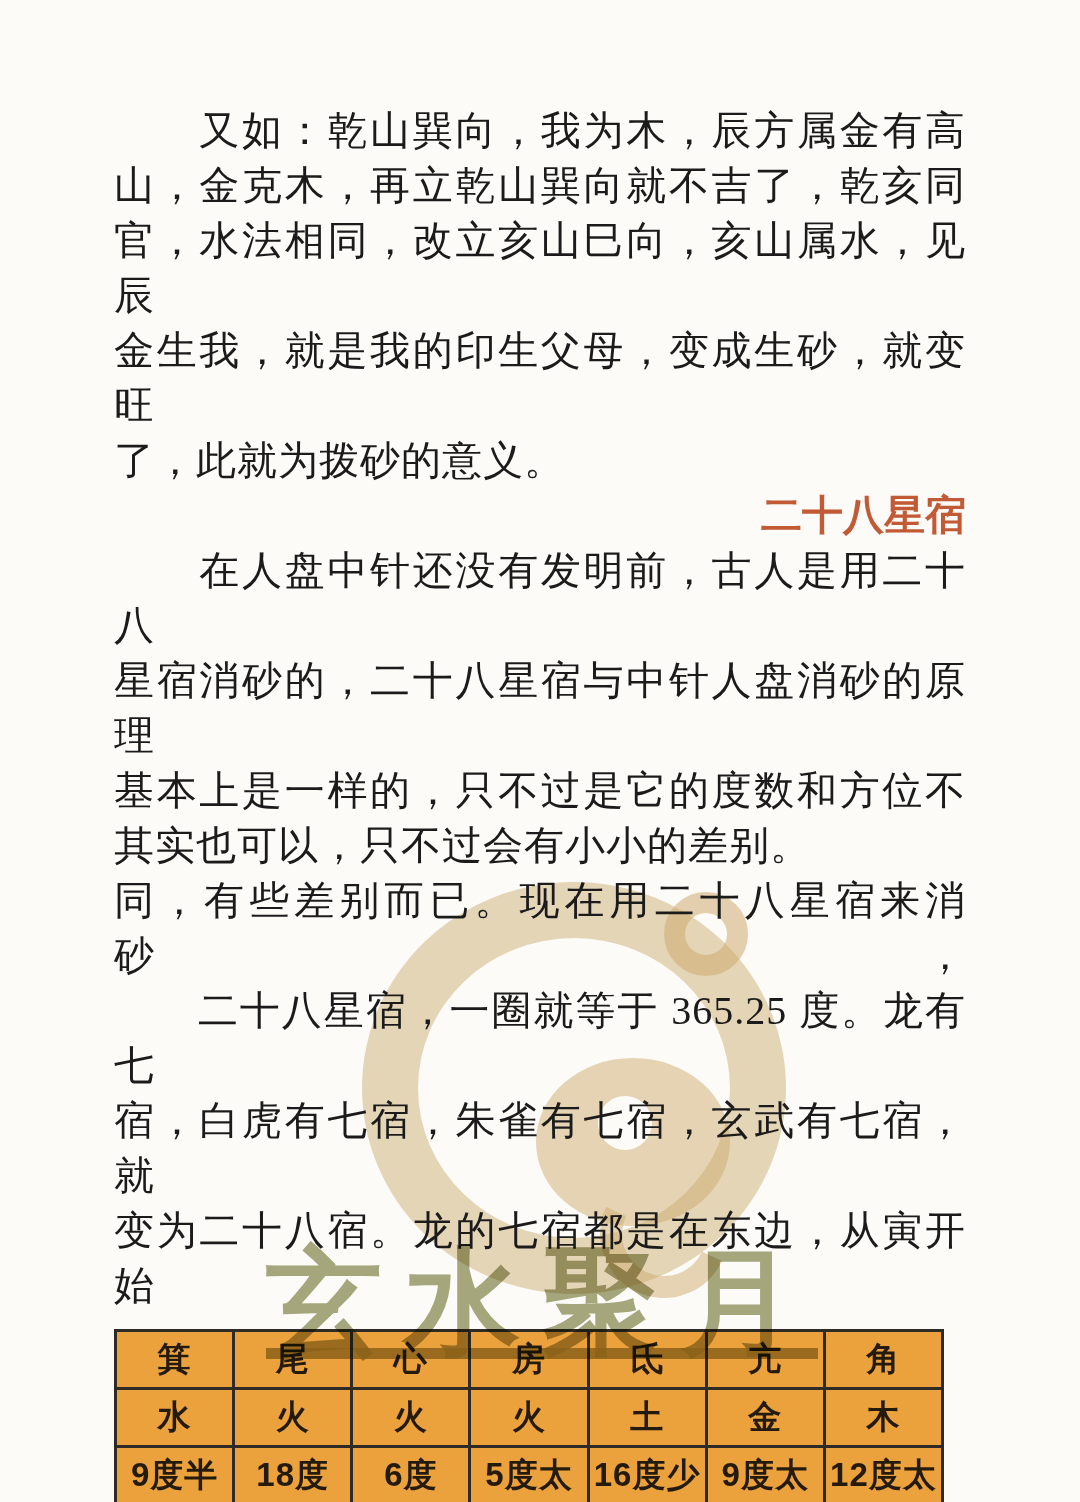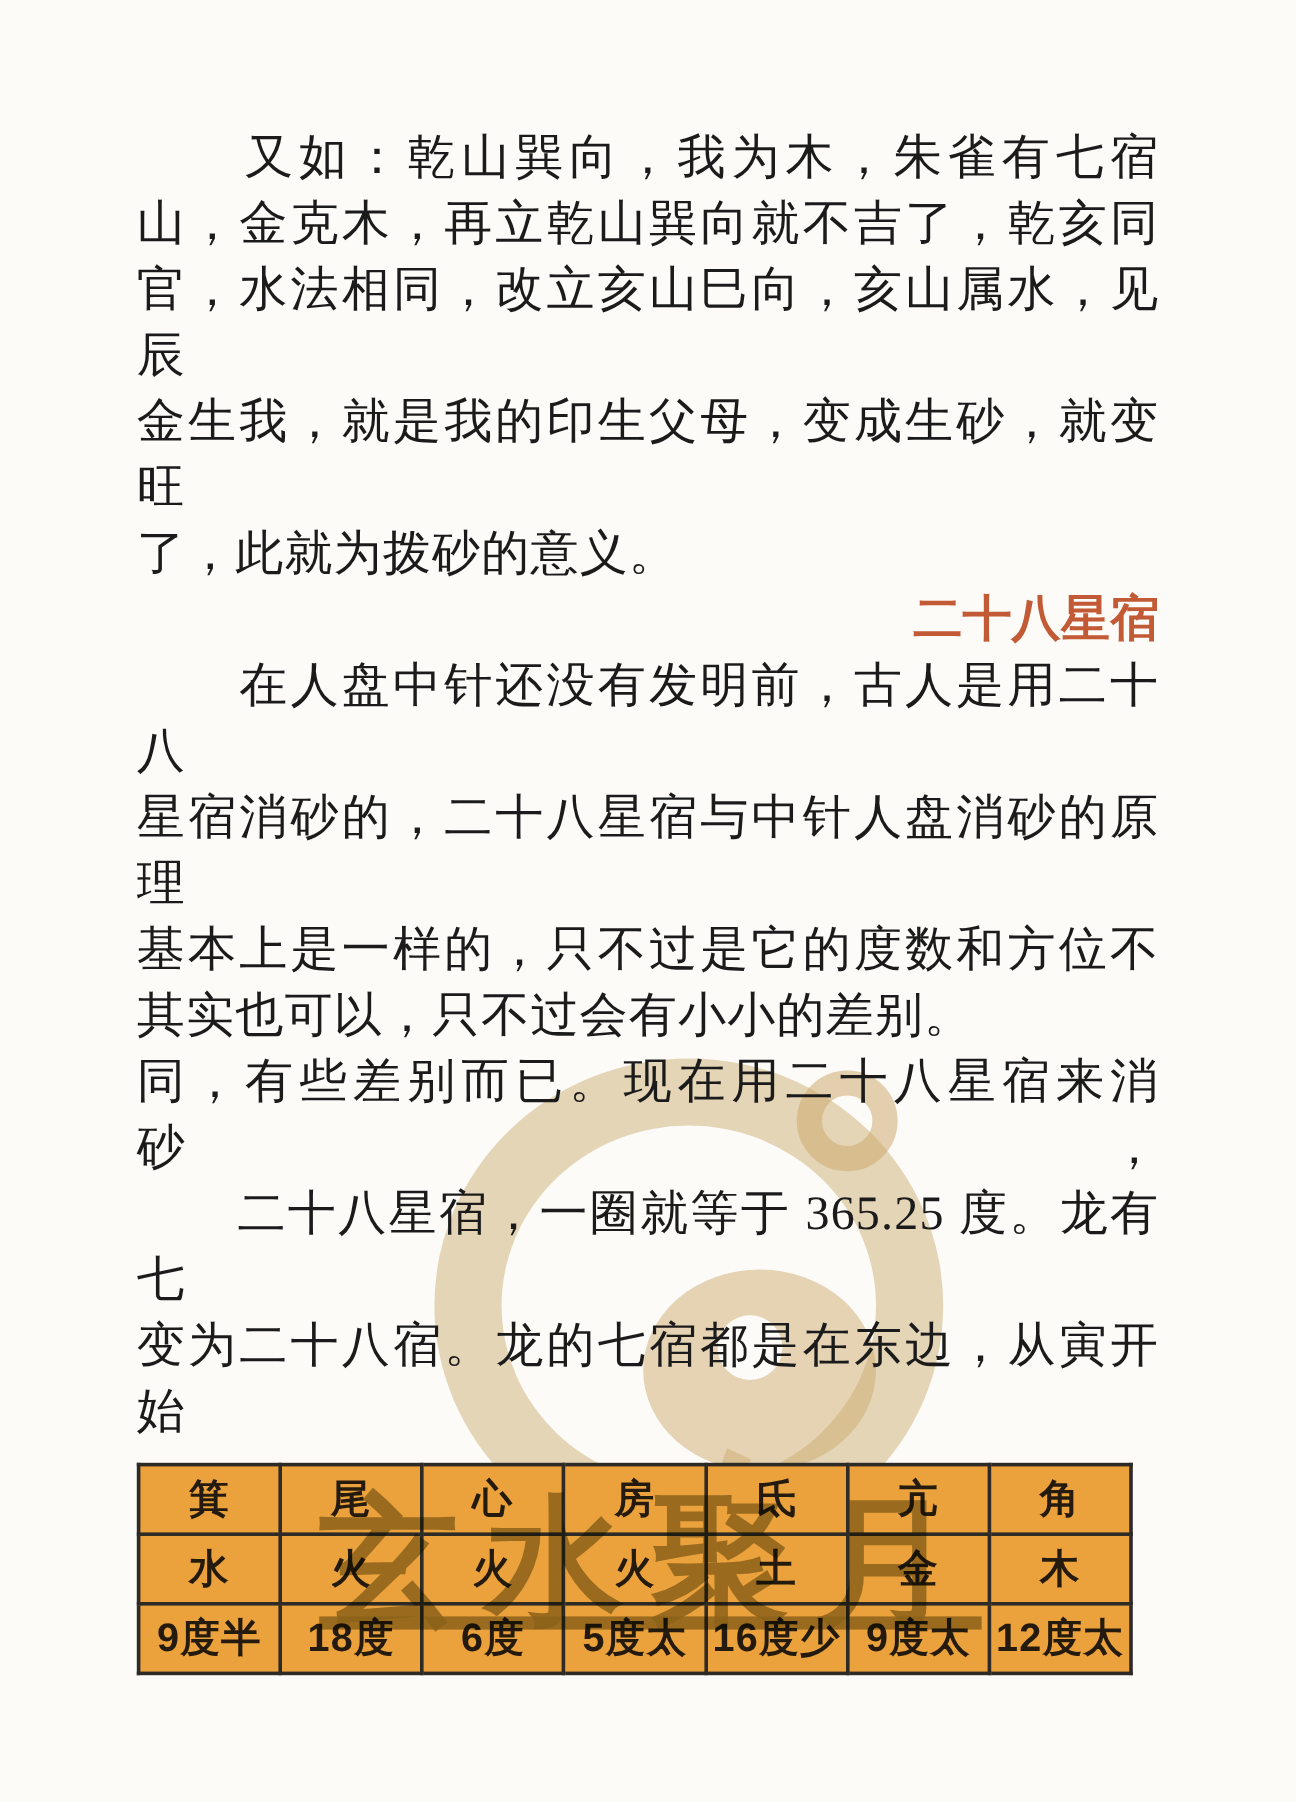--- a/index.html
+++ b/index.html
@@ -97,39 +97,40 @@
     <div class="ring"></div>
     <div class="curl"></div>
     <div class="blob"></div>
     <div class="hole"></div>
     <div class="tail"></div>
   </div>
 
   <div class="content">
 
     <div>
-      <div class="line">　　又如：乾山巽向，我为木，朱雀有七宿</div>
+      <div class="line">　　又如：乾山巽向，我为木，辰方属金有高</div>
       <div class="line">山，金克木，再立乾山巽向就不吉了，乾亥同</div>
       <div class="line">官，水法相同，改立亥山巳向，亥山属水，见辰</div>
       <div class="line">金生我，就是我的印生父母，变成生砂，就变旺</div>
       <div class="line partial">了，此就为拨砂的意义。</div>
     </div>
 
     <div class="section-title">二十八星宿</div>
 
     <div>
       <div class="line">　　在人盘中针还没有发明前，古人是用二十八</div>
       <div class="line">星宿消砂的，二十八星宿与中针人盘消砂的原理</div>
       <div class="line">基本上是一样的，只不过是它的度数和方位不</div>
       <div class="line partial">其实也可以，只不过会有小小的差别。</div>
       <div class="line">同，有些差别而已。现在用二十八星宿来消砂，</div>
     </div>
 
     <div>
       <div class="line">　　二十八星宿，一圈就等于 365.25 度。龙有七</div>
+      <div class="line">宿，白虎有七宿，朱雀有七宿，玄武有七宿，就</div>
       <div class="line">变为二十八宿。龙的七宿都是在东边，从寅开始</div>
     </div>
 
     <table class="mansions">
       <tbody>
         <tr>
           <td>箕</td>
           <td>尾</td>
           <td>心</td>
           <td>房</td>

